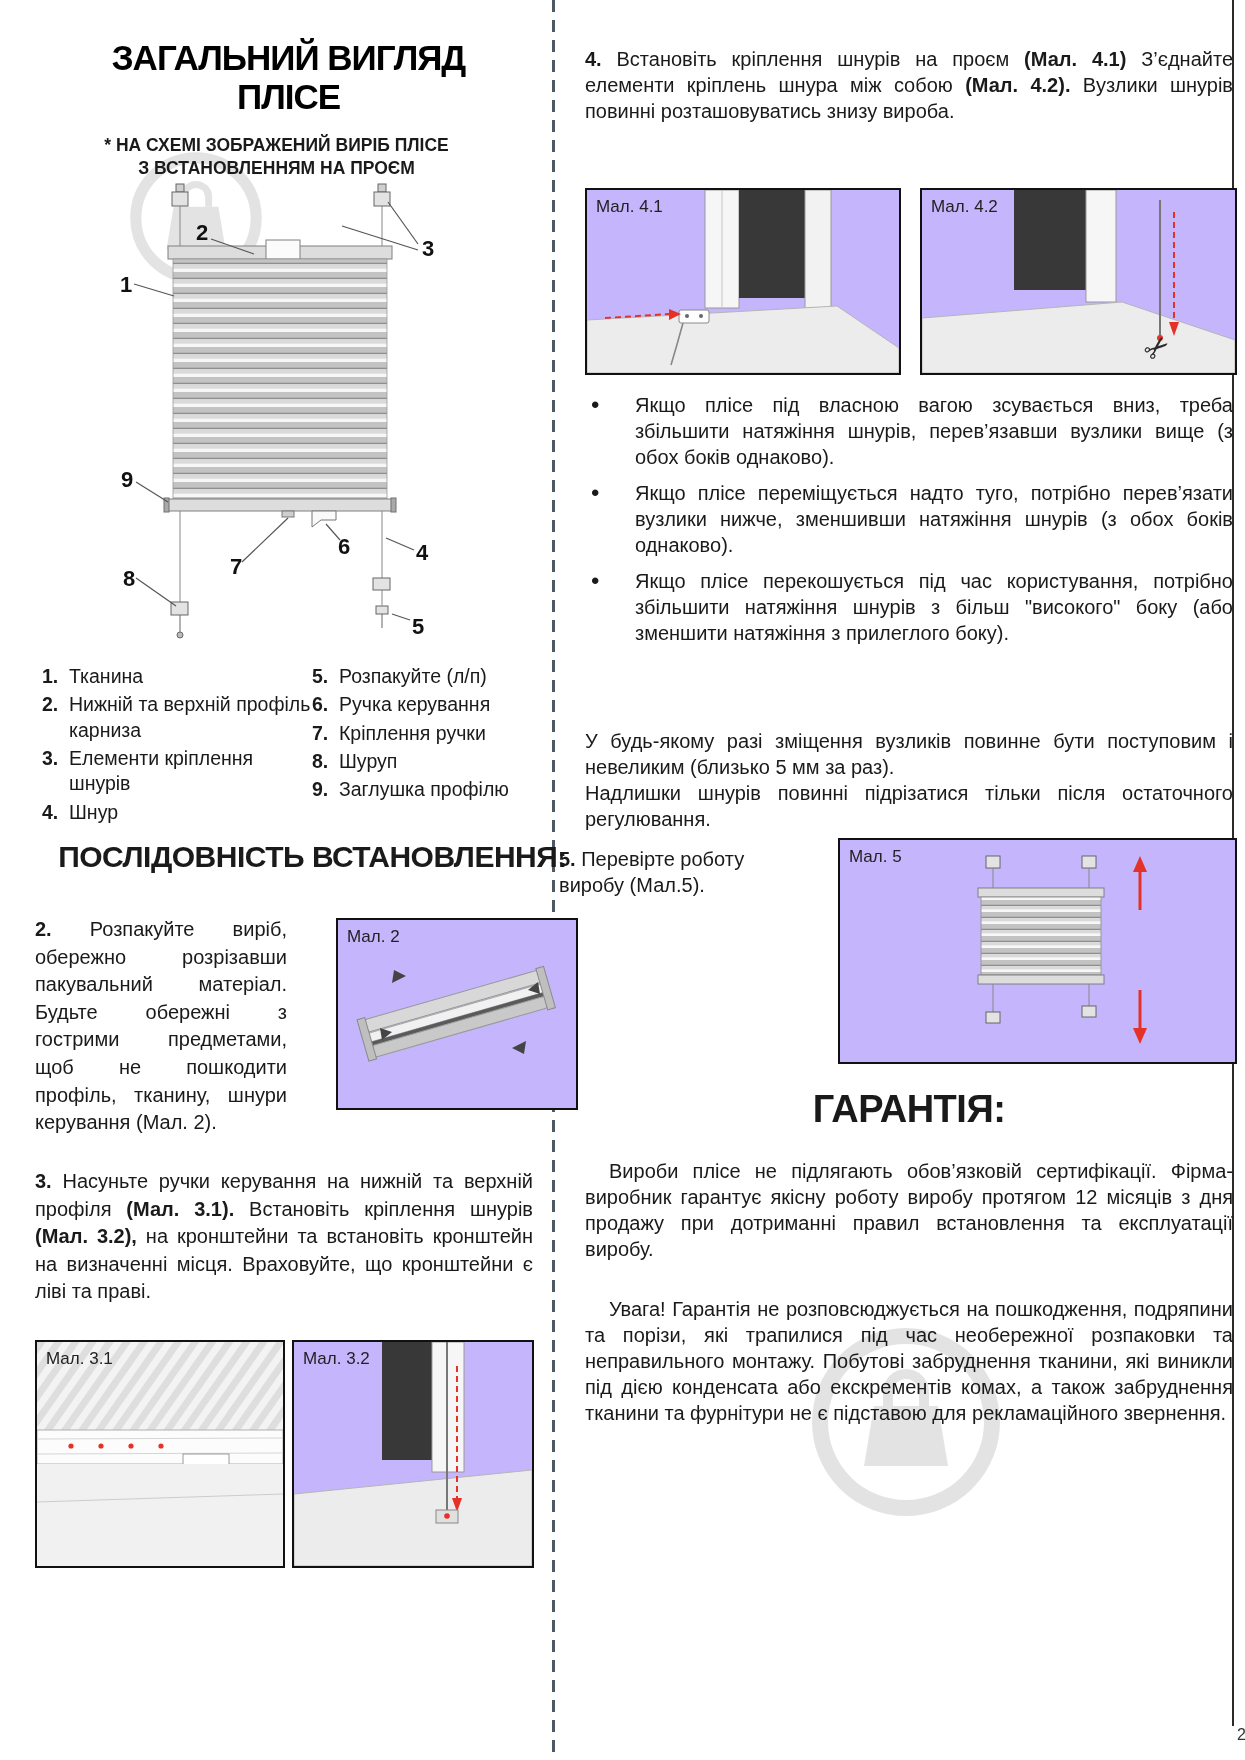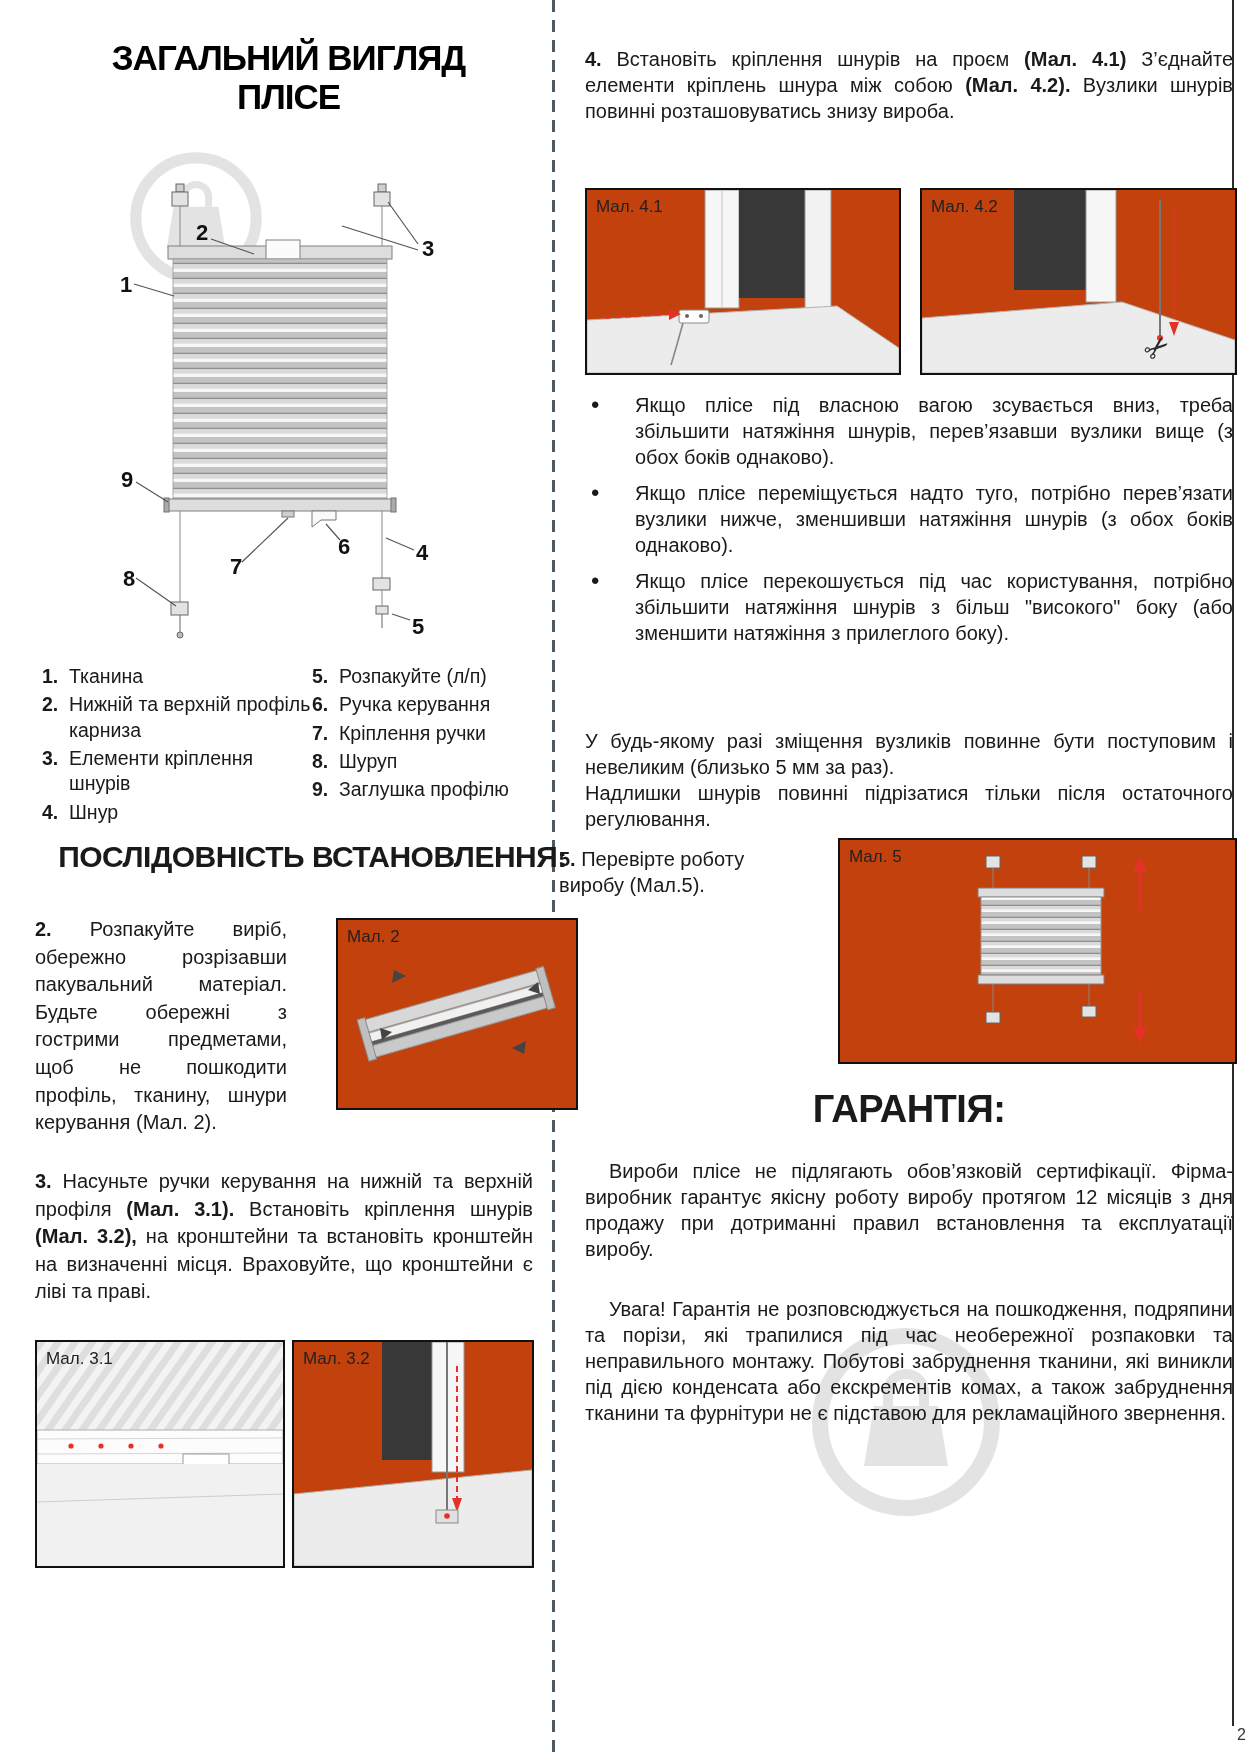--- a/index.html
+++ b/index.html
@@ -24,21 +24,21 @@
   .lp{font-size:20px;line-height:1.38;}
   .rp{font-size:20px;line-height:1.3;}
 
   .legend{left:42px;top:664px;width:500px;display:flex;font-size:19.5px;line-height:1.3;}
   .legend .col{display:flex;flex-direction:column;row-gap:3px;}
   .legend .c1{width:270px;}
   .legend .c2{width:230px;}
   .litem{display:flex;}
   .litem .num{font-weight:700;width:27px;flex:none;}
 
-  .box{position:absolute;border:2px solid #111;background:#c2410c;}
+  .box{position:absolute;border:2px solid #111;background:#c4b5fd;}
   .box svg{position:absolute;left:0;top:0;width:100%;height:100%;}
   .figlab{position:absolute;left:9px;top:7px;font-size:17px;color:#222;z-index:2;}
 
   .bullets{left:585px;top:392px;width:648px;display:flex;flex-direction:column;row-gap:10px;}
   .bullets .bi{display:flex;}
   .bullets .dot{width:44px;flex:none;font-size:24px;line-height:1.1;padding-left:6px;}
   .bullets .bt{font-size:20px;line-height:1.3;text-align:justify;}
 
   .wm{opacity:0.5;}
   svg text{font-family:"Liberation Sans",sans-serif;}
@@ -54,20 +54,24 @@
     <path d="M41 42 v-7 a9 9 0 0 1 18 0 v7" fill="none" stroke="#c9c9c9" stroke-width="5"></path>
   </svg>
 
   <div class="abs divider"></div>
   <div class="abs right-rule"></div>
   <div class="abs page-num">2</div>
 
   <div class="abs l-title">
     <div>ЗАГАЛЬНИЙ ВИГЛЯД</div>
     <div>ПЛІСЕ</div>
+  </div>
+  <div class="abs l-sub">
+    <div>* НА СХЕМІ ЗОБРАЖЕНИЙ ВИРІБ ПЛІСЕ</div>
+    <div>З ВСТАНОВЛЕННЯМ НА ПРОЄМ</div>
   </div>
 
   <svg class="abs" style="left:30px;top:182px;" width="500" height="480" viewBox="0 0 500 480">
     <defs>
       <pattern id="pleatA" width="24" height="15" patternUnits="userSpaceOnUse">
         <rect width="24" height="15" fill="#efefef"></rect>
         <rect y="0" width="24" height="5.5" fill="#c3c3c3"></rect>
         <rect y="5.5" width="24" height="1.8" fill="#8f8f8f"></rect>
         <rect y="7.3" width="24" height="4.5" fill="#dadada"></rect>
         <rect y="11.8" width="24" height="3.2" fill="#f7f7f7"></rect>

